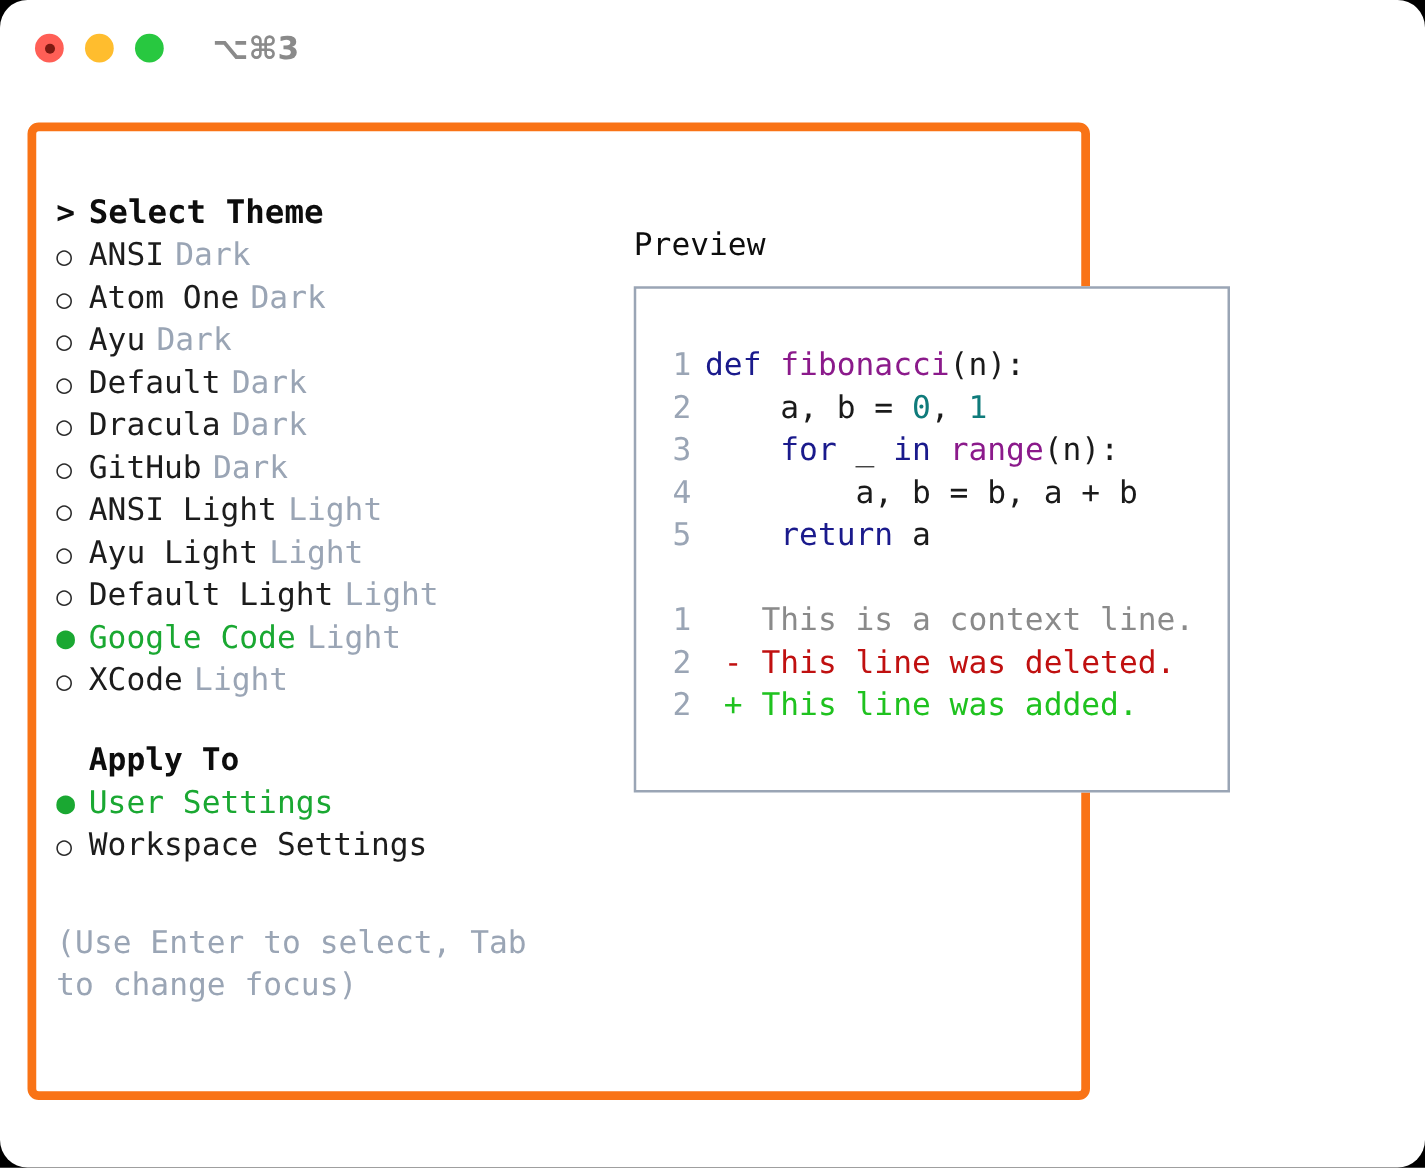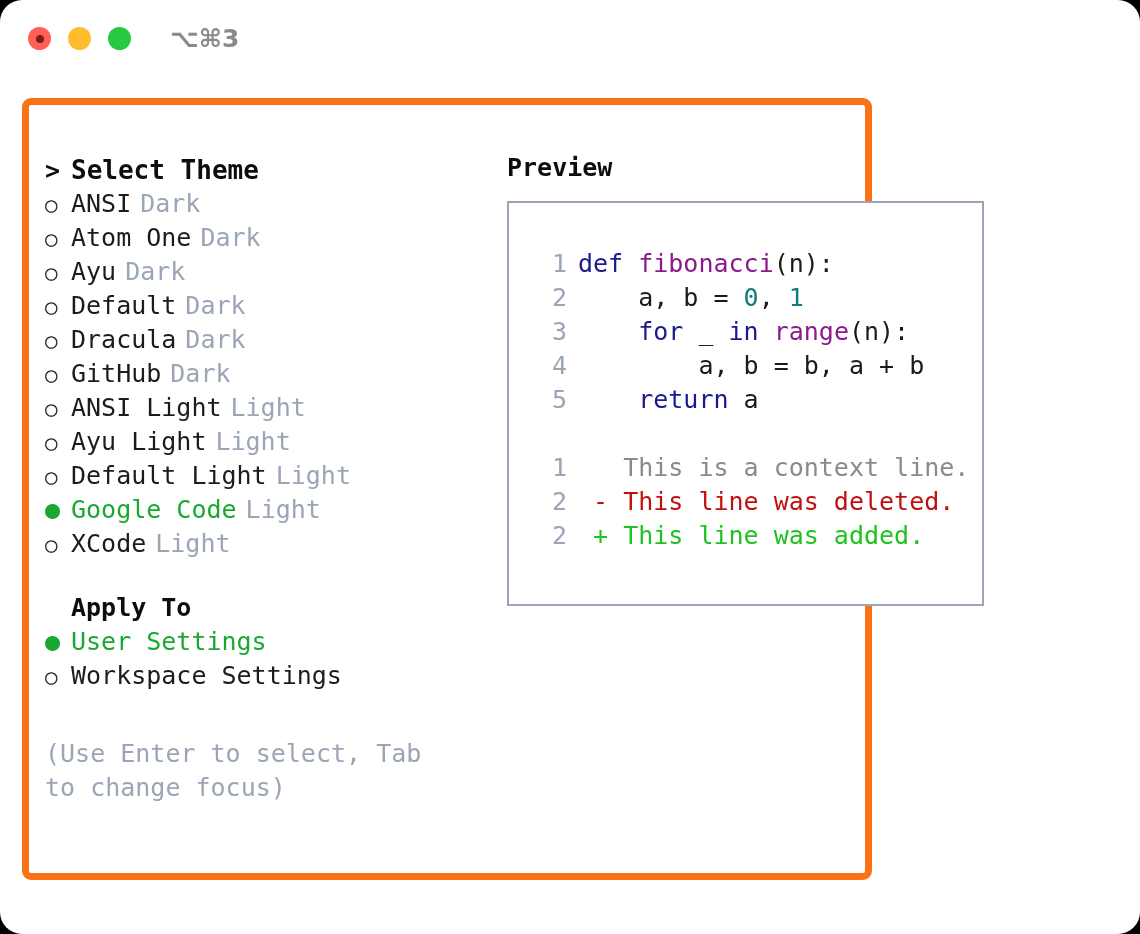--- a/index.html
+++ b/index.html
@@ -162,39 +162,40 @@
   
   #right-col {
     position: absolute;
     left: 478px;
     top: 48px;
     width: 500px;
   }
 
   #preview-title {
     font-size: 25px;
-    font-weight: bold;
+    font-weight: normal;
     color: #0d0d0d;
     margin-bottom: 19px;
+    margin-top: 28px;
   }
 
   #preview-box {
     box-sizing: border-box;
     width: 477px;
     height: 405px;
     border: 2px solid #9aa5b5;
     background: #ffffff;
     padding: 44px 0 0 0;
   }
 
   .code-line {
     font-size: 25px;
     line-height: 34px;
     white-space: pre;
-    padding-left: 32px;
+    padding-left: 18px;
   }
   .ln {
     display: inline-block;
     width: 26px;
     text-align: right;
     color: #9aa5b5;
     margin-right: 11px;
   }
 
   .kw   { color: #1a1a8c; }

